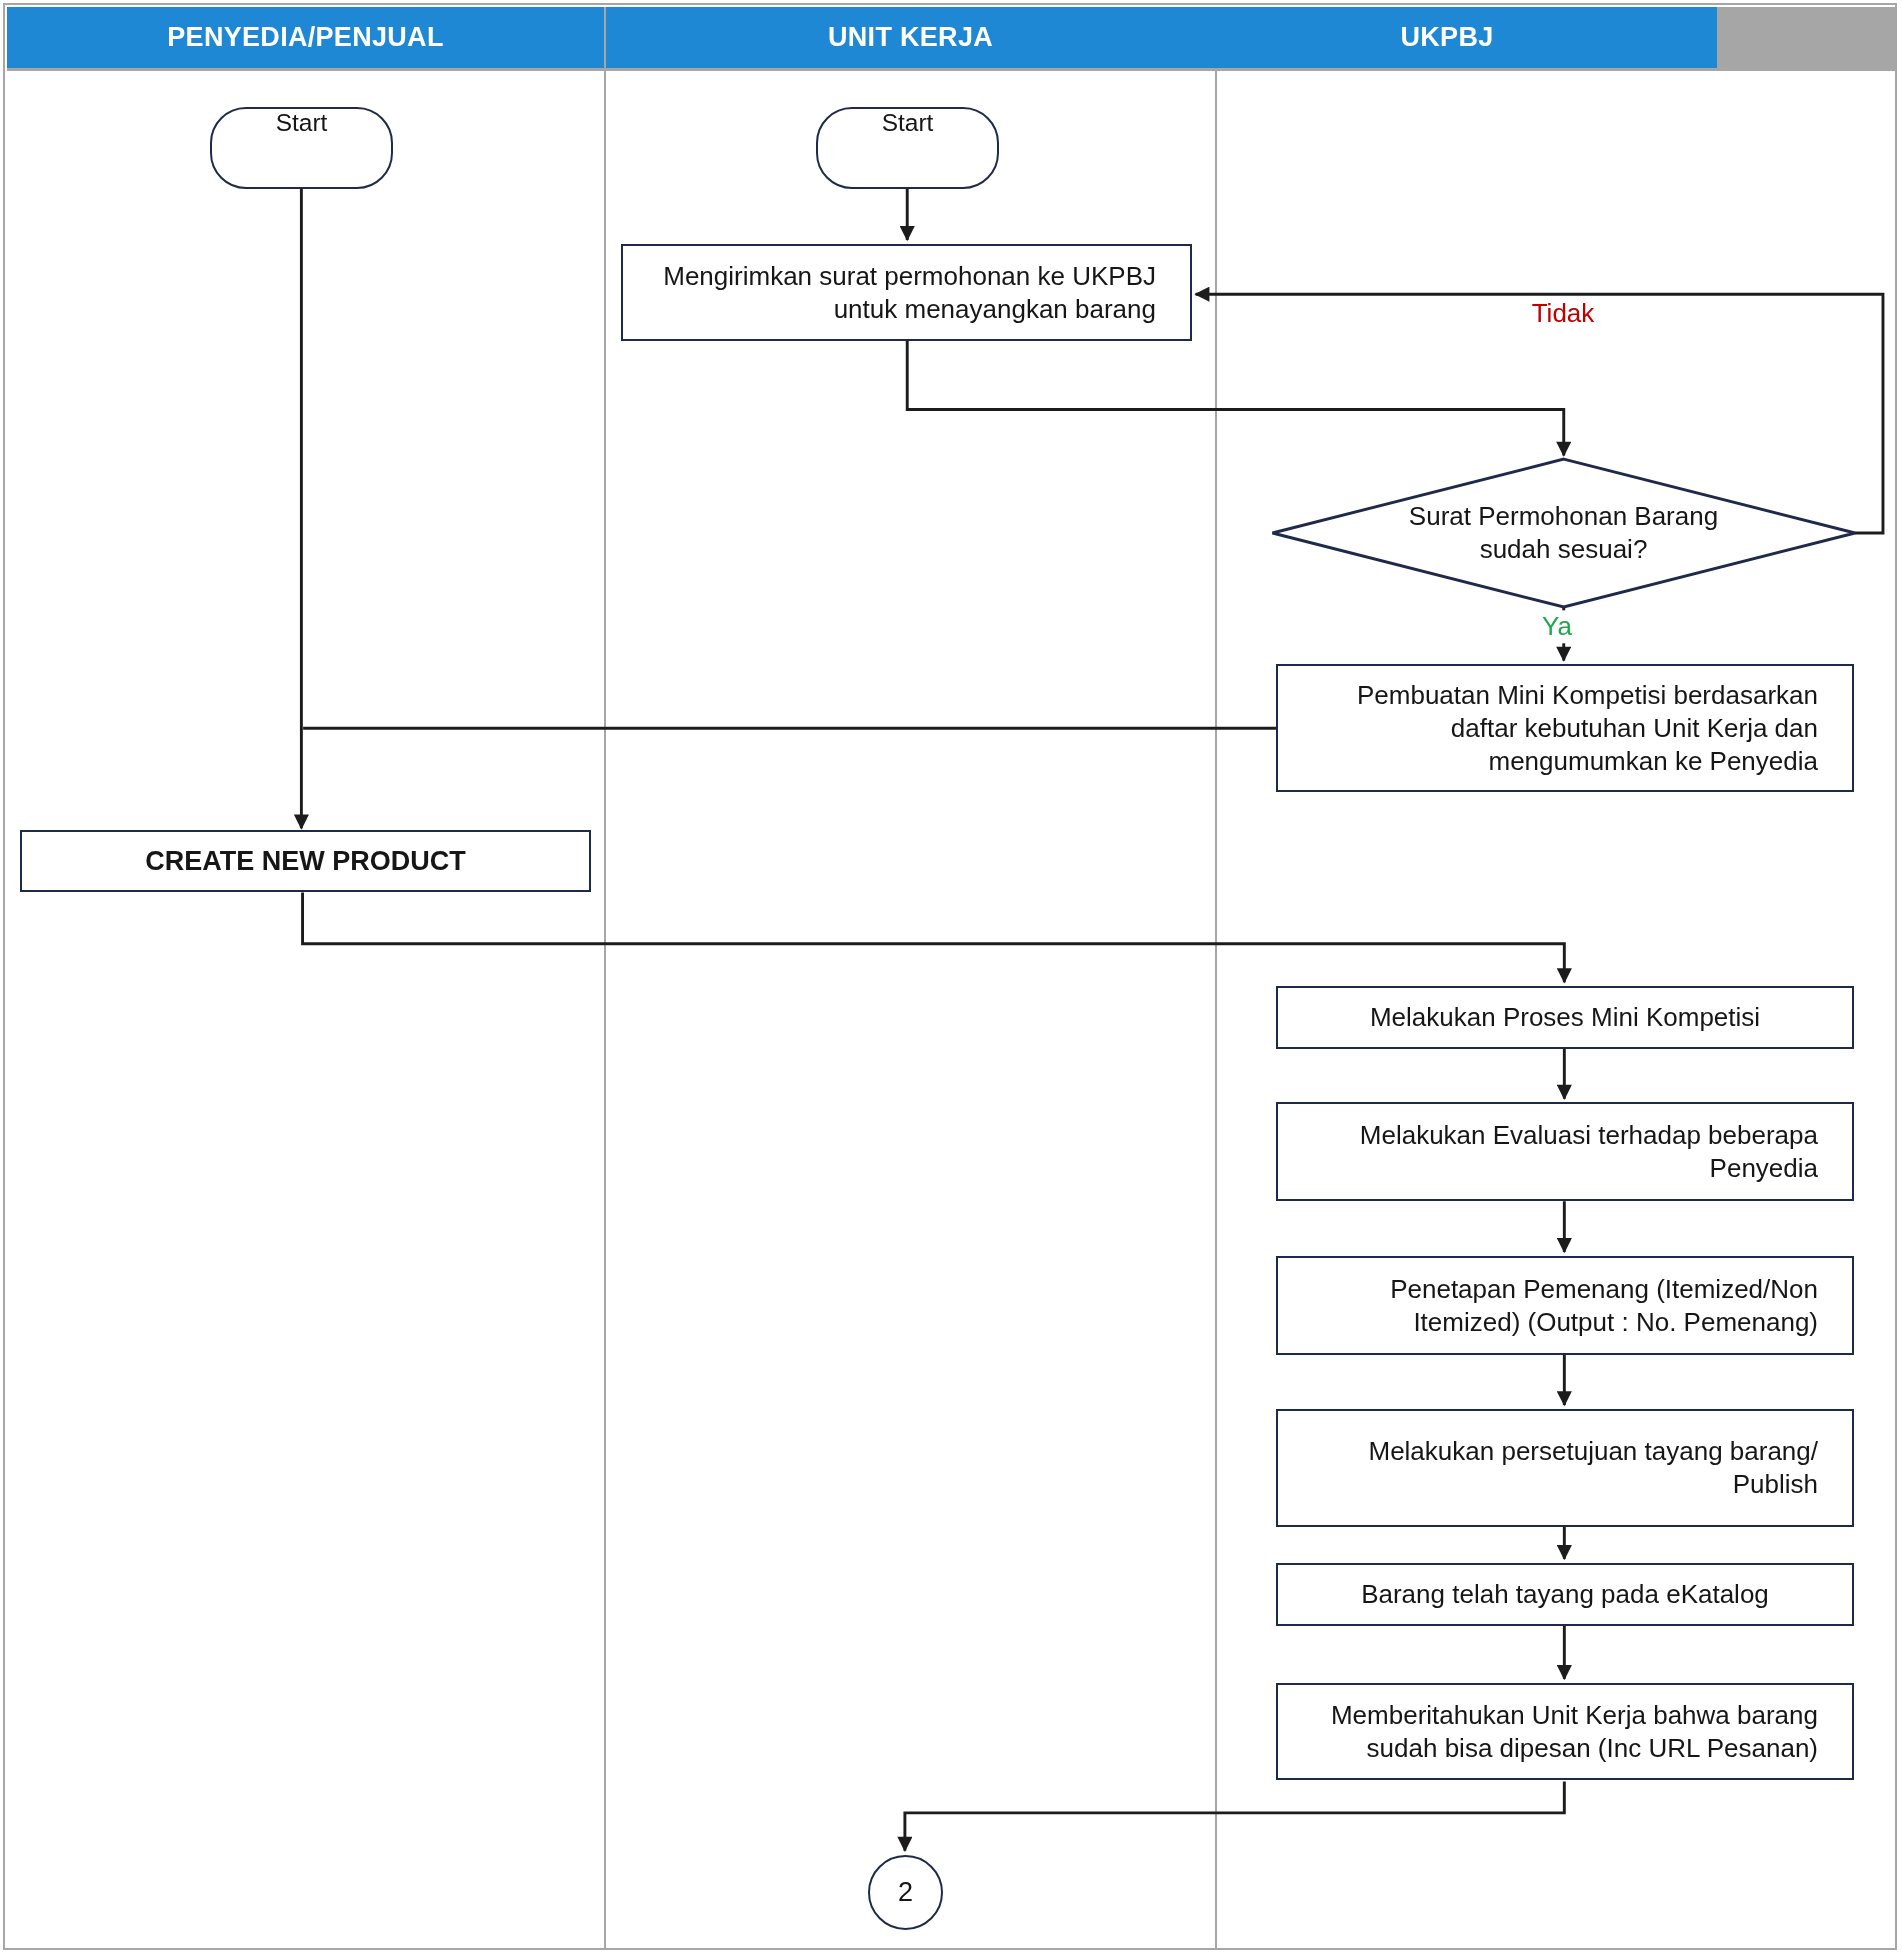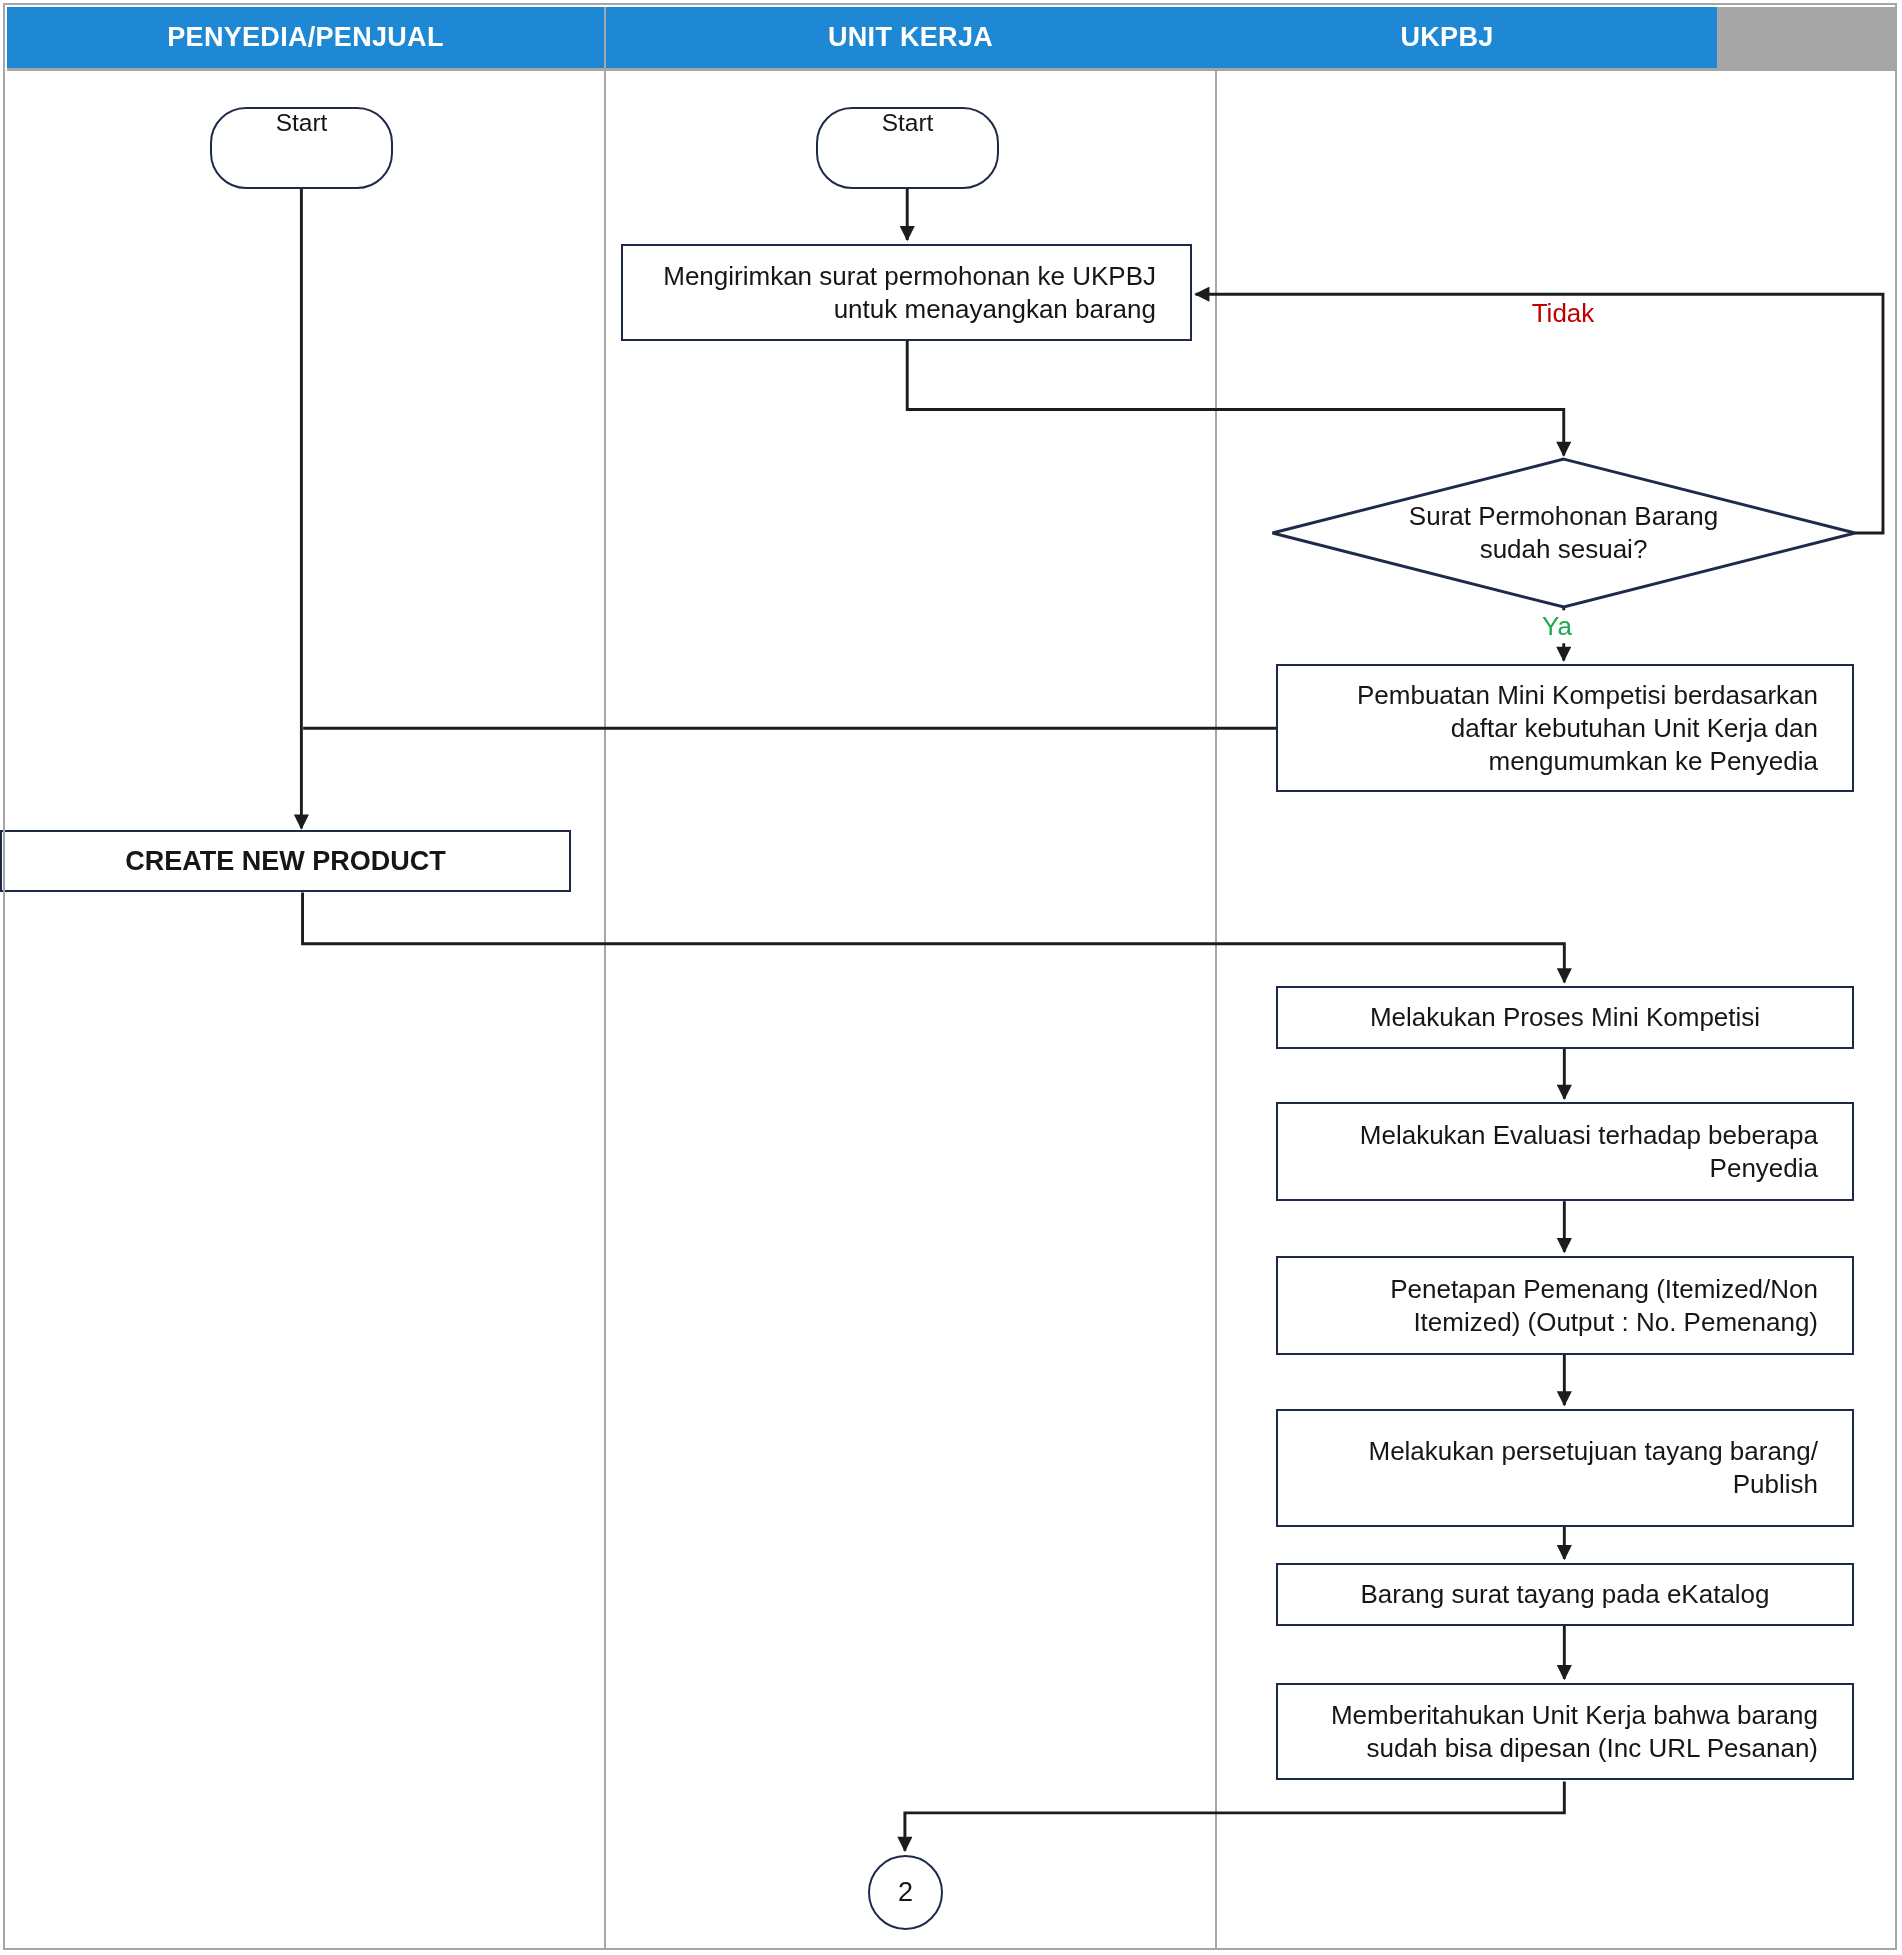--- a/index.html
+++ b/index.html
@@ -116,42 +116,42 @@
     <span>Tidak</span>
   </div>
   <div class="edge-label yes">
     <span>Ya</span>
   </div>
 
   <div class="box" style="left:1276px;top:664px;width:578px;height:128px;">
     <span>Pembuatan Mini Kompetisi berdasarkan daftar kebutuhan Unit Kerja dan mengumumkan ke Penyedia</span>
   </div>
 
-  <div class="box bold" style="left:0;top:830px;width:571px;height:62px;">
+  <div class="box bold" style="left:20px;top:830px;width:571px;height:62px;">
     <span>CREATE NEW PRODUCT</span>
   </div>
 
   <div class="box" style="left:1276px;top:986px;width:578px;height:63px;">
     <span>Melakukan Proses Mini Kompetisi</span>
   </div>
 
   <div class="box" style="left:1276px;top:1102px;width:578px;height:99px;">
     <span>Melakukan Evaluasi terhadap beberapa Penyedia</span>
   </div>
 
   <div class="box" style="left:1276px;top:1256px;width:578px;height:99px;">
     <span>Penetapan Pemenang (Itemized/Non Itemized) (Output : No. Pemenang)</span>
   </div>
 
   <div class="box" style="left:1276px;top:1409px;width:578px;height:118px;">
     <span>Melakukan persetujuan tayang barang/ Publish</span>
   </div>
 
   <div class="box" style="left:1276px;top:1563px;width:578px;height:63px;">
-    <span>Barang surat tayang pada eKatalog</span>
+    <span>Barang telah tayang pada eKatalog</span>
   </div>
 
   <div class="box" style="left:1276px;top:1683px;width:578px;height:97px;">
     <span>Memberitahukan Unit Kerja bahwa barang sudah bisa dipesan (Inc URL Pesanan)</span>
   </div>
 
   <div class="offpage">
     <span>2</span>
   </div>
 

